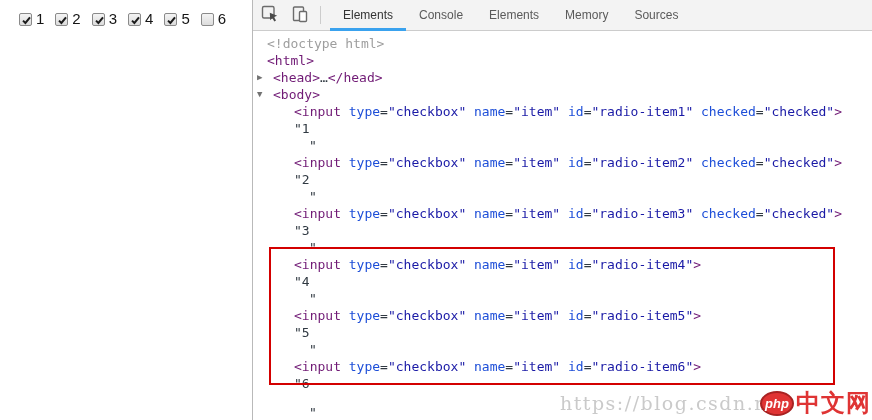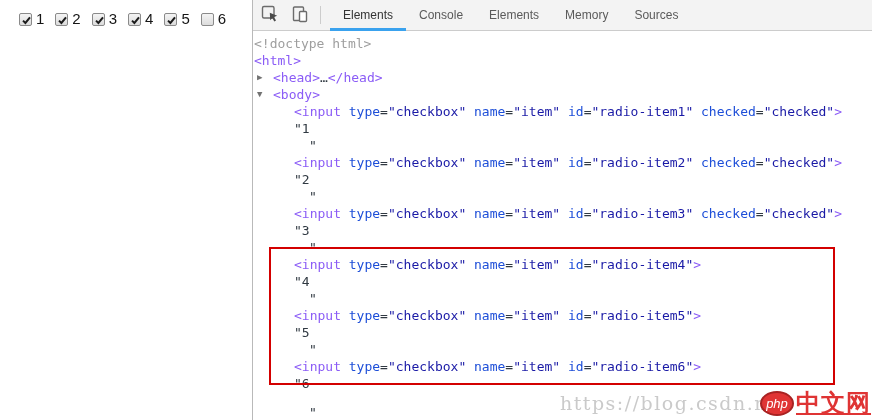--- a/index.html
+++ b/index.html
@@ -27,21 +27,21 @@
   .tab{position:relative;padding:0 13px;font-size:12px;color:#5a5a5a;line-height:30px;
        white-space:nowrap;cursor:default;}
   .tab.active{color:#333;}
   .tab.active .tab-underline{position:absolute;left:0;right:0;bottom:-1px;height:3px;background:#3aa2ee;}
 
   
   .code{position:absolute;left:1px;top:31px;width:618px;height:389px;padding-top:4px;
         font-family:"DejaVu Sans Mono","Liberation Mono",monospace;font-size:13px;
         line-height:17px;color:#303942;}
   .code-line{position:relative;height:17px;white-space:pre;}
-  .code-line.lvl0{}
+  .code-line.lvl0{padding-left:13px;}
   .code-line.lvl0.arrowed{padding-left:19px;}
   .code-line.lvl1{padding-left:40px;}
   .code-line.lvl2{padding-left:55px;}
   .code-line.lastline{margin-top:12px;}
   .tree-arrow{position:absolute;left:3px;top:0;font-size:9px;color:#727272;line-height:17px;}
   .tk-c{color:#9e9e9e;}
   .tk-t{color:#881280;}
   .tk-a{color:#994500;}
   .tk-q{color:#1a1aa6;}
   .tk-p{color:#303942;}
@@ -50,25 +50,25 @@
   .red-box{position:absolute;left:269px;top:247px;width:566px;height:138px;
            border:2px solid #d30000;box-sizing:border-box;pointer-events:none;}
 
   
   .watermark{position:absolute;right:1px;bottom:1px;display:flex;align-items:center;}
   .wm-url{font-family:"DejaVu Serif",serif;font-size:19px;letter-spacing:1.5px;
           color:#cacaca;white-space:nowrap;}
   .wm-logo{position:relative;width:34px;height:25px;margin-left:-8px;margin-right:2px;
            background:#e03434;border:2px solid #a82222;border-radius:50%;box-sizing:border-box;
            display:flex;align-items:center;justify-content:center;}
-  .wm-logo span{color:#fff;font-weight:normal;font-style:italic;font-size:13px;line-height:1;}
+  .wm-logo span{color:#fff;font-weight:bold;font-style:italic;font-size:13px;line-height:1;}
   .wm-site{font-size:24px;font-weight:bold;color:#df3434;letter-spacing:1px;white-space:nowrap;
-           text-shadow:0 0 2px #fff;font-family:"Liberation Sans",sans-serif;text-decoration:underline;}
+           text-shadow:0 0 2px #fff;font-family:"Liberation Sans",sans-serif;}
 </style>
-<style>.tk-c{color:#9e9e9e}.tk-t{color:#8b5cf6}.tk-a{color:#1d4ed8}.tk-q{color:#1a1aa6}.tk-p{color:#303942}.tab.active .tab-underline{background:#3aa2ee}</style></head>
+<style>.tk-c{color:#9e9e9e}.tk-t{color:#701a75}.tk-a{color:#1d4ed8}.tk-q{color:#1a1aa6}.tk-p{color:#303942}.tab.active .tab-underline{background:#3aa2ee}</style></head>
 <body>
 
 <div id="screen">
 
   <div class="page-left">
     <div class="cb-row" id="cb-row">
         <div class="cb-item">
           <span class="cb-box">
             <svg width="13" height="13" viewBox="0 0 13 13">
               <path d="M3 6.6 L5.4 9 L10 3.4" stroke="#1c1c1c" stroke-width="2" fill="none"></path>

